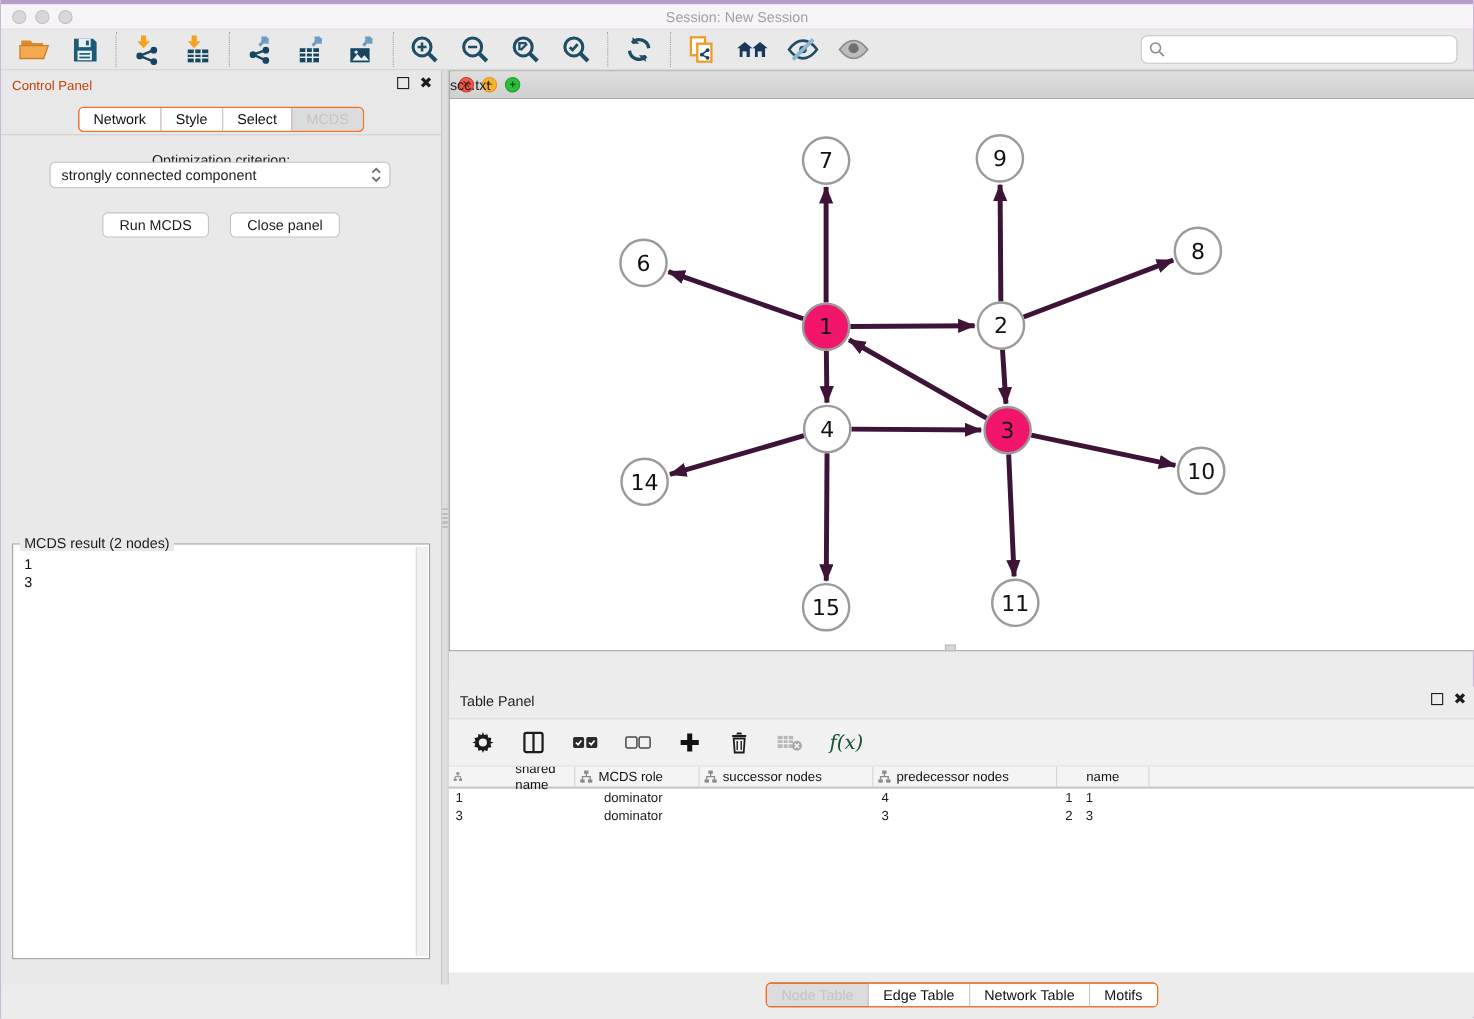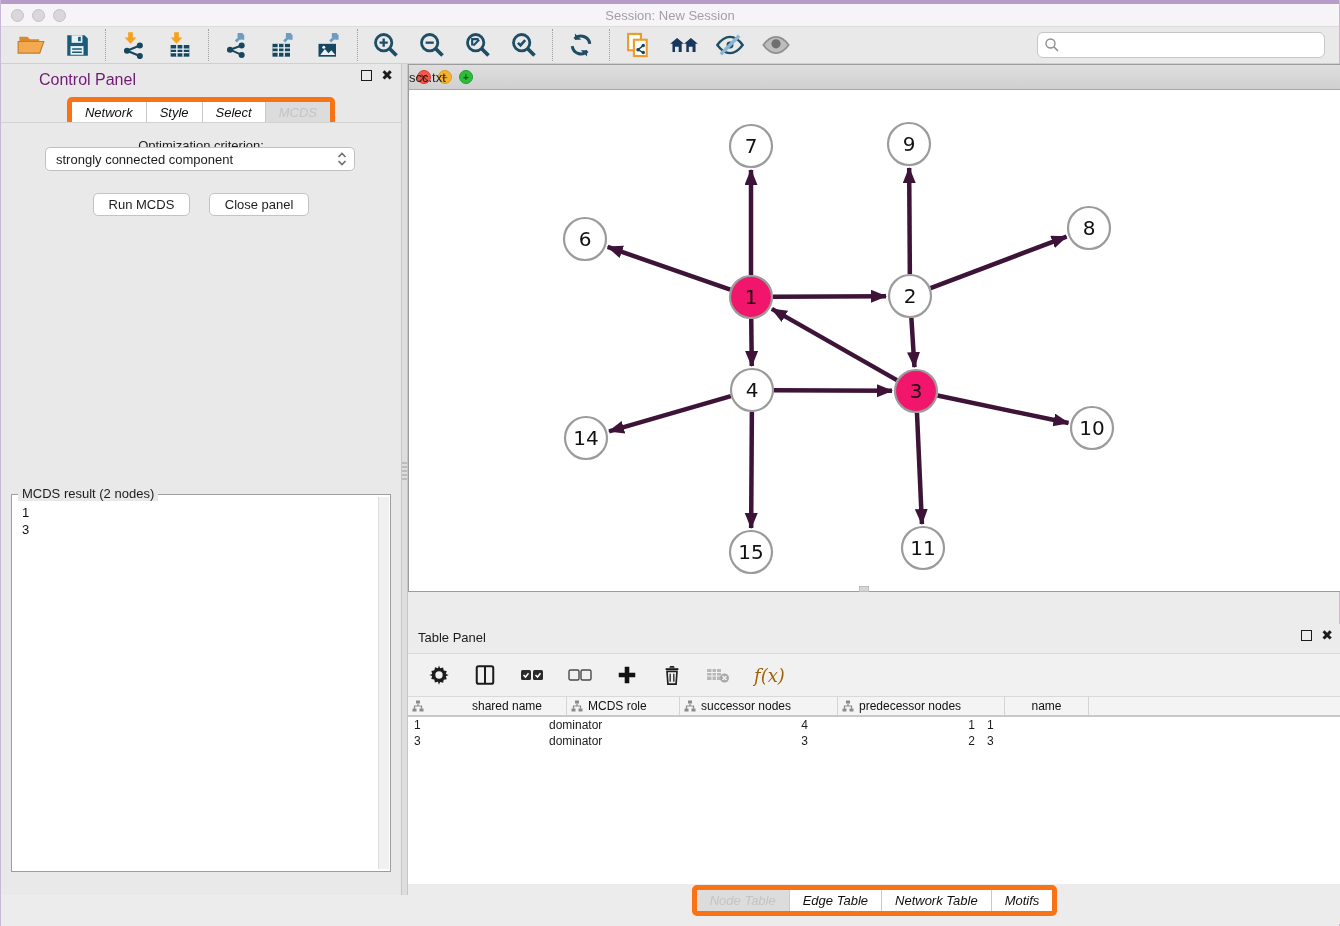--- a/index.html
+++ b/index.html
@@ -24,26 +24,26 @@
   .tb-btn { width:32px; height:32px; display:flex; align-items:center; justify-content:center; cursor:pointer; }
   .tb-sep { width:1px; height:32px; border-left:1px dotted #9f9f9f; margin:0 12px; }
   .search-wrap { margin-left:auto; position:relative; }
   .search-wrap input { width:288px; height:26px; border:1px solid #c6c6c6; border-radius:6px; background:#fff;
                        padding:0 8px 0 26px; font-size:13px; outline:none; color:#333; }
   .search-glass { position:absolute; left:7px; top:5px; }
 
   
   .control-panel { position:absolute; left:0; top:64px; width:400px; height:831px; background:#e8e8e8; }
   .panel-head { position:absolute; top:0; left:0; right:0; height:28px; }
-  .panel-head .ph-title { position:absolute; left:10px; top:7px; font-size:16px; color:#701a75;margin-left:28px; }
+  .panel-head .ph-title { position:absolute; left:10px; top:7px; font-size:12px; color:#c2410c; }
   .ph-icons { position:absolute; right:8px; top:6px; display:flex; gap:9px; align-items:center; }
   .float-icon { width:11px; height:11px; border:1.5px solid #1c1c1c; display:inline-block; }
   .close-icon { font-size:14px; font-weight:bold; color:#1c1c1c; line-height:11px; }
 
-  .segmented { display:inline-flex; border:5px solid #f97316; border-radius:5px; overflow:hidden; background:#b91c1c;font-style:italic; }
+  .segmented { display:inline-flex; border:1px solid #f97316; border-radius:5px; overflow:hidden; background:#b91c1c; }
   .segment { padding:3px 13px; font-size:13px; color:#111; border-left:1px solid #c9c9c9; background:#fff; cursor:pointer; white-space:nowrap; }
   .segment:first-child { border-left:none; }
   .segment.selected { background:#dcdcdc; color:#c4c4c4; }
   .cp-tabs { position:absolute; top:33px; left:0; width:100%; text-align:center; }
 
   .cp-body { position:absolute; top:58px; left:0; right:0; bottom:0; background:#e9e9e9; border-top:1px solid #d2d2d2; }
   .opt-label { position:absolute; top:15px; width:100%; text-align:center; font-size:13px; }
   .criterion { position:absolute; top:24px; left:44px; width:310px; height:24px; background:#fff;
                border:1px solid #c0c0c0; border-radius:5px; font-size:13px; display:flex; align-items:center;
                padding-left:10px; cursor:pointer; }
@@ -79,27 +79,27 @@
   .h-grip { position:absolute; bottom:-1px; left:450px; width:10px; height:6px; background:#d6d6d6; border:1px solid #bdbdbd; }
 
   
   .table-panel { position:absolute; left:407px; top:624px; width:933px; height:300px; background:#ececec; }
   .tp-head { position:absolute; top:0; left:0; right:0; height:26px; }
   .tp-head .ph-title { position:absolute; left:10px; top:6px; font-size:13px; }
   .tp-toolbar { position:absolute; top:29px; left:0; right:0; height:44px; background:#f1f1f1;
                 border-top:1px solid #d9d9d9; border-bottom:1px solid #d9d9d9;
                 display:flex; align-items:center; padding-left:20px; gap:24px; }
   .tp-btn { display:flex; align-items:center; justify-content:center; cursor:pointer; }
-  .fx-label { font-family:"DejaVu Serif","Liberation Serif",serif; font-style:italic; color:#a16207; font-size:18px; }
+  .fx-label { font-family:"DejaVu Serif","Liberation Serif",serif; font-style:italic; color:#14532d; font-size:18px; }
 
   .tp-table { position:absolute; top:73px; left:0; right:0; bottom:40px; background:#fff; overflow:hidden; }
   .thead { display:flex; border-bottom:2px solid #c8c8c8; background:#f4f4f4; height:20px; }
   .th { display:flex; align-items:center; gap:5px; font-size:12px; color:#111; padding:0 4px;
         border-right:1px solid #d4d4d4; cursor:pointer; }
-  .th:nth-child(1){ width:159px;gap:48px; } .th:nth-child(2){ width:113px; } .th:nth-child(3){ width:158px; }
+  .th:nth-child(1){ width:115px;gap:48px; } .th:nth-child(2){ width:113px; } .th:nth-child(3){ width:158px; }
   .th:nth-child(4){ width:167px; } .th:nth-child(5){ width:84px; justify-content:center; }
   .trow { display:flex; height:16px; }
   .td { font-size:12px; padding:1px 6px; white-space:nowrap; cursor:default; }
   .td:nth-child(1){ width:135px; } .td:nth-child(2){ width:113px; } .td:nth-child(3){ width:158px; text-align:right; }
   .td:nth-child(4){ width:167px; text-align:right; } .td:nth-child(5){ width:84px; }
 
   .tp-tabs { position:absolute; bottom:8px; left:0; width:100%; text-align:center; }
 
   
   .status-bar { position:absolute; left:0; right:0; bottom:0; height:31px; background:#ececec; border-top:1px solid #c2c2c2; }

